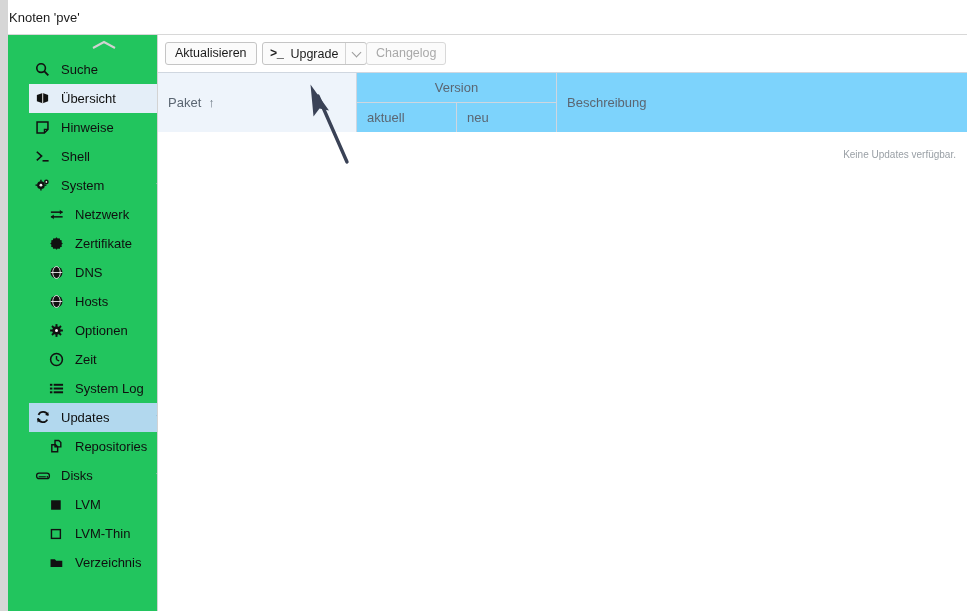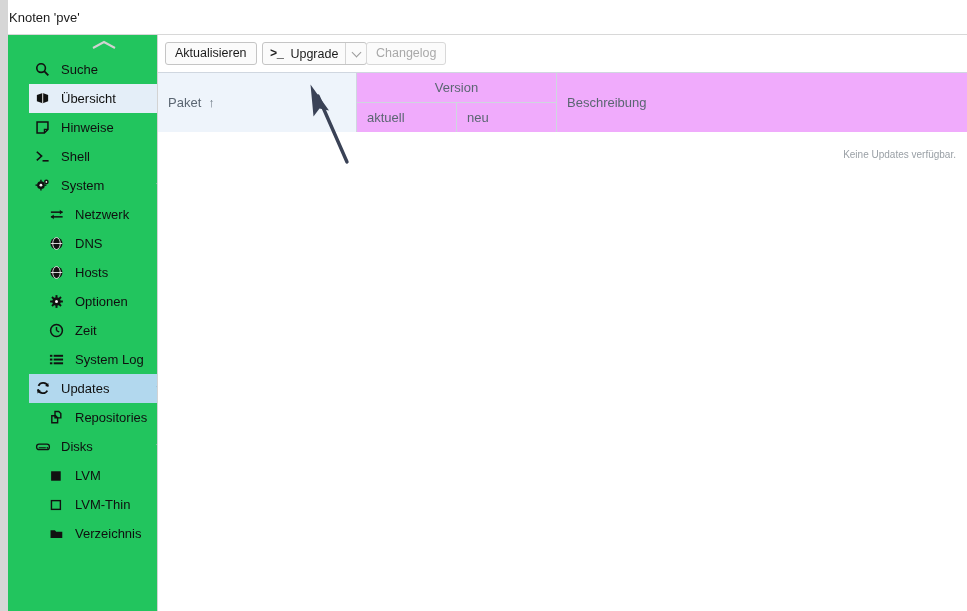--- a/index.html
+++ b/index.html
@@ -225,21 +225,21 @@
     height: 59px;
     width: 809px;
     border-bottom: 1px solid #cfd6df;
   }
   .hcell {
     position: absolute;
     display: flex;
     align-items: center;
     font-size: 13px;
     color: #5b6672;
-    background: #f0abfc;
+    background: #7dd3fc;
     white-space: nowrap;
   }
   .hcell.sorted {
     background: #eef4fb;
   }
   .h-paket {
     left: 0; top: 0;
     width: 199px; height: 59px;
     padding-left: 10px;
     border-right: 1px solid #cfd6df;
@@ -385,20 +385,28 @@
                 <line x1="1.5" y1="5.5" x2="14" y2="5.5"></line>
                 <line x1="1.5" y1="10.5" x2="14" y2="10.5"></line>
               </g>
               <path d="M11 3 L14 5.5 L11 8" fill="#111"></path>
               <path d="M4.5 8 L1.5 10.5 L4.5 13" fill="#111"></path>
             </svg>
         </span>
         <span class="nav-label">Netzwerk</span>
       </div>
 
+      <div class="nav-item child">
+        <span class="nav-icon">
+          <svg width="15" height="15" viewBox="0 0 16 16">
+              <path d="M8 1 L9.6 2.6 L11.9 2.1 L12.6 4.3 L14.8 5 L14.3 7.3 L15.9 8.9 L14.3 10.5 L14.8 12.8 L12.6 13.5 L11.9 15.7 L9.6 15.2 L8 16.8 L6.4 15.2 L4.1 15.7 L3.4 13.5 L1.2 12.8 L1.7 10.5 L0.1 8.9 L1.7 7.3 L1.2 5 L3.4 4.3 L4.1 2.1 L6.4 2.6 Z" fill="#111" transform="scale(0.85) translate(1.4,0.6)"></path>
+            </svg>
+        </span>
+        <span class="nav-label">Zertifikate</span>
+      </div>
 
       <div class="nav-item child">
         <span class="nav-icon">
           <svg width="15" height="15" viewBox="0 0 16 16">
               <circle cx="8" cy="8" r="6.4" fill="#111"></circle>
               <path d="M8 1.6 A 4 6.4 0 0 1 8 14.4 A 4 6.4 0 0 1 8 1.6" fill="none" stroke="#f5f5f5" stroke-width="0.9"></path>
               <line x1="1.8" y1="8" x2="14.2" y2="8" stroke="#f5f5f5" stroke-width="0.9"></line>
             </svg>
         </span>
         <span class="nav-label">DNS</span>

